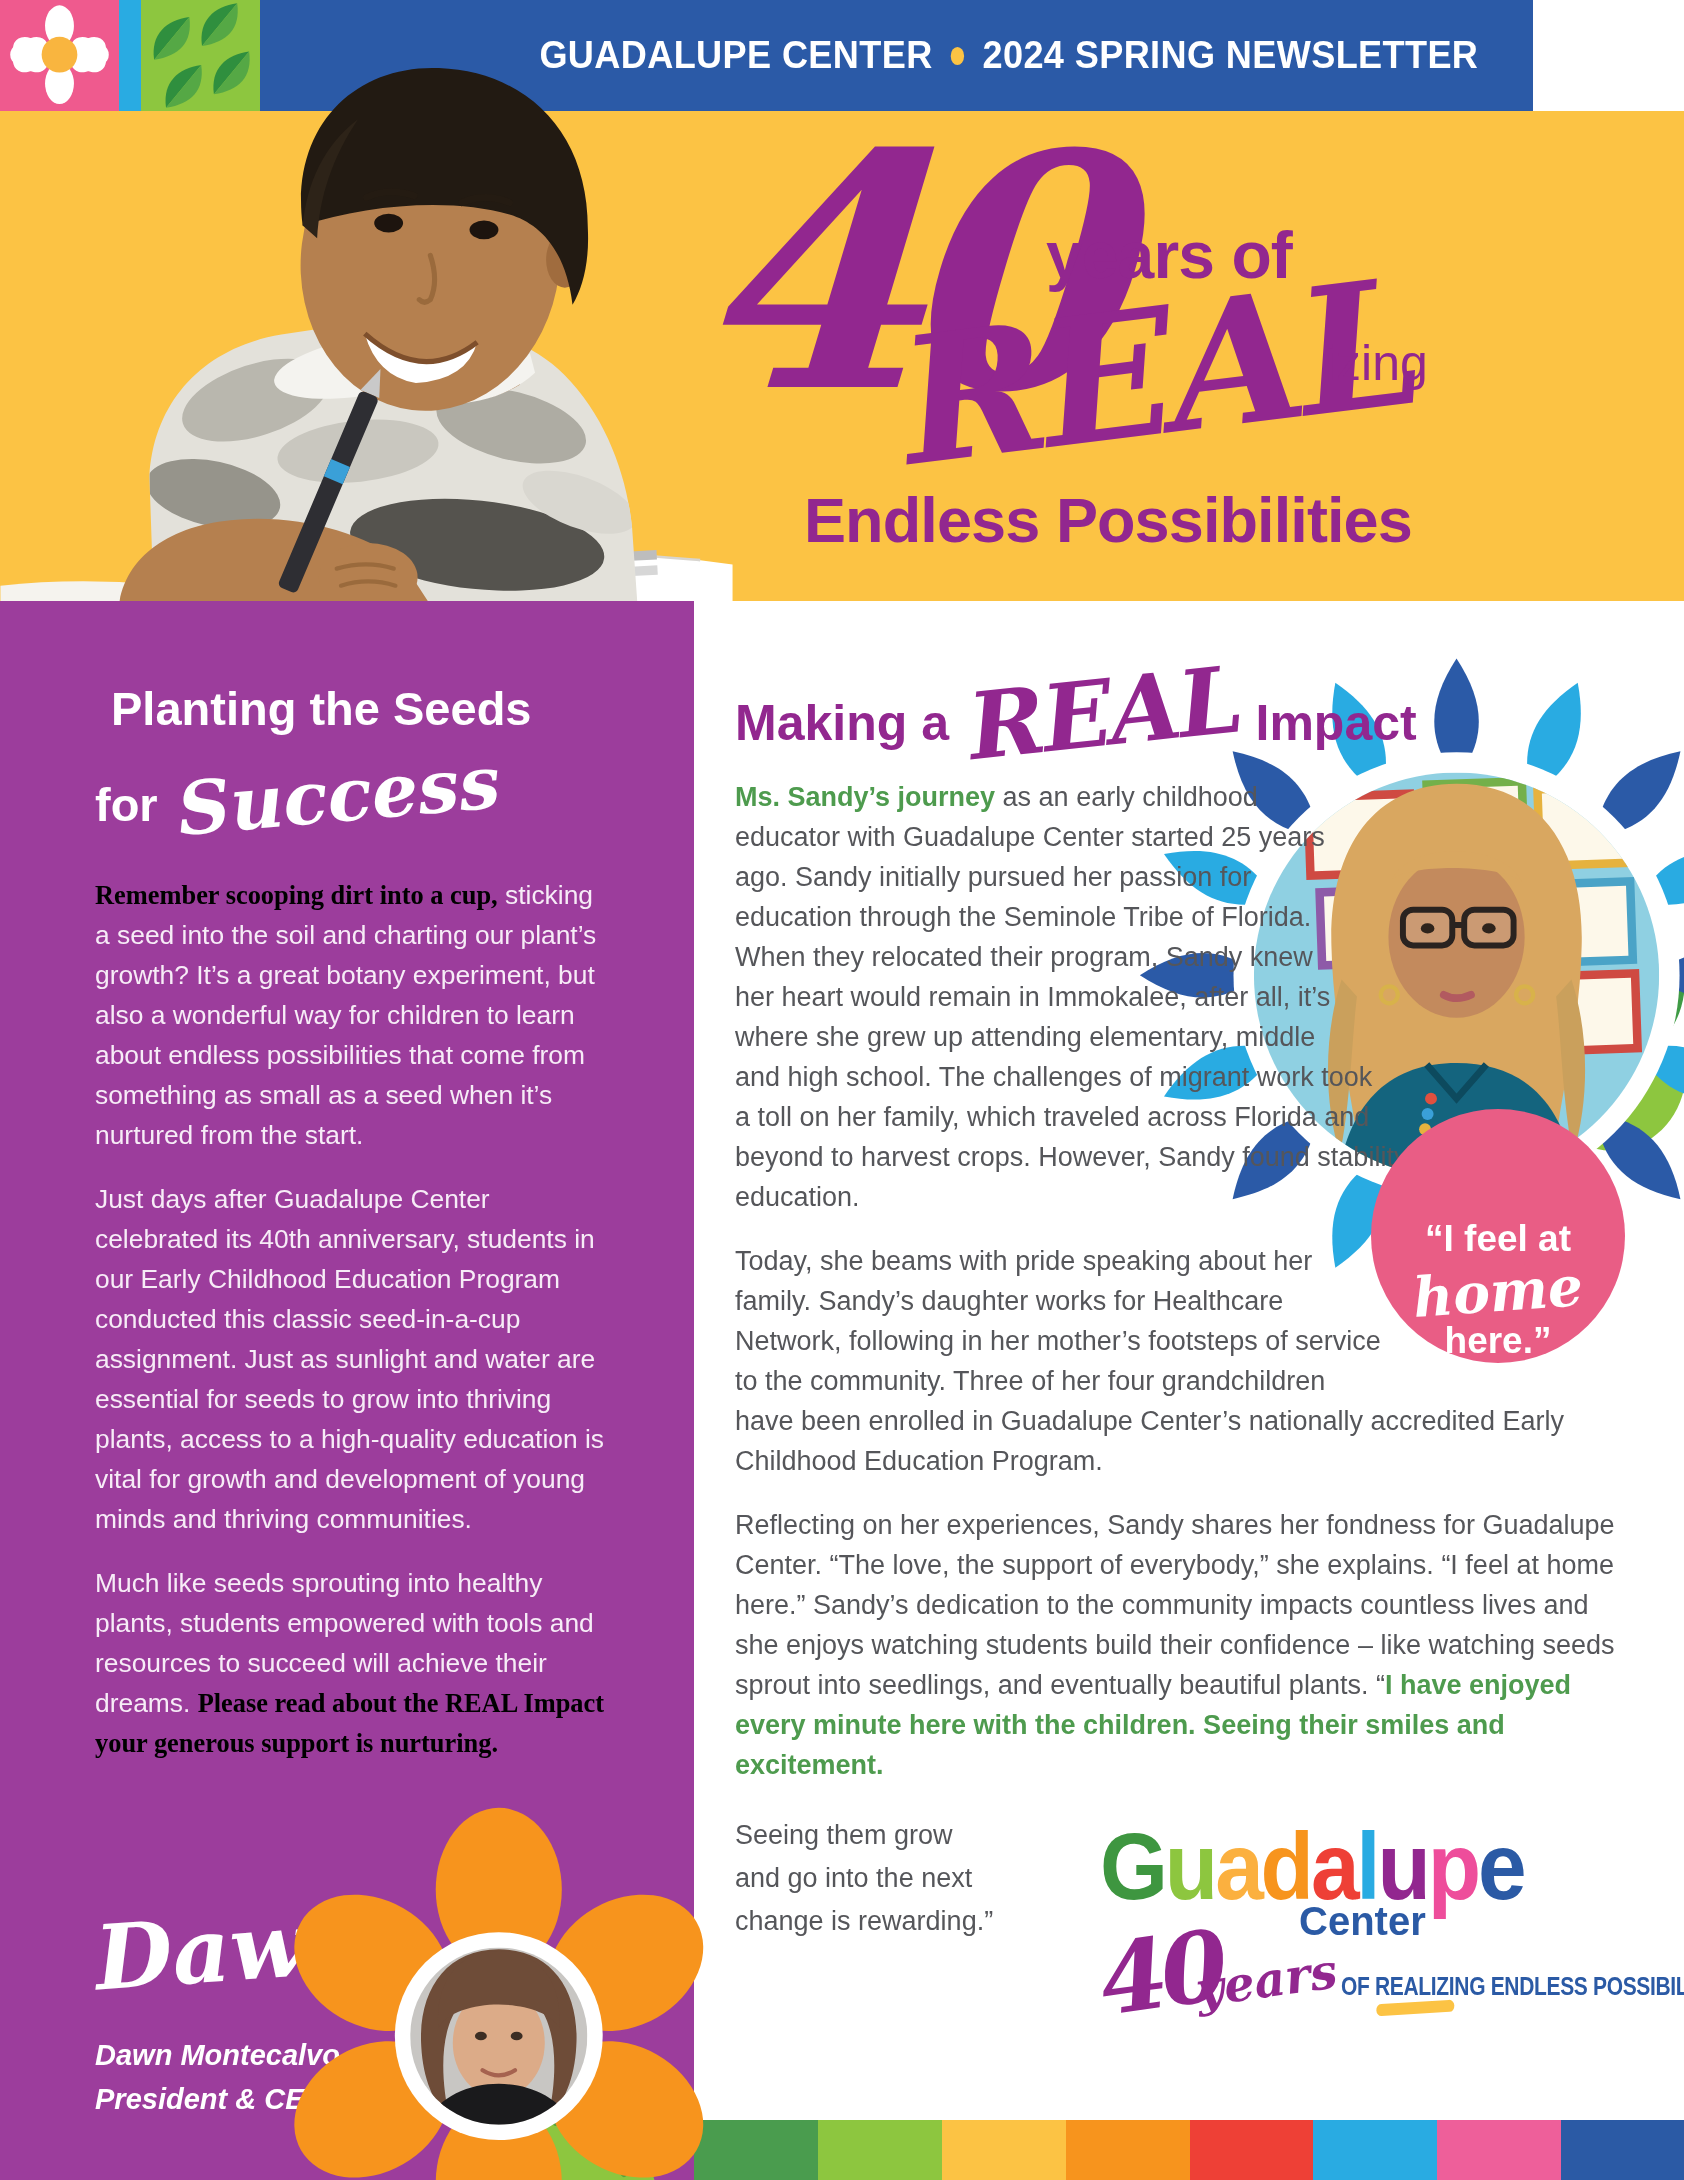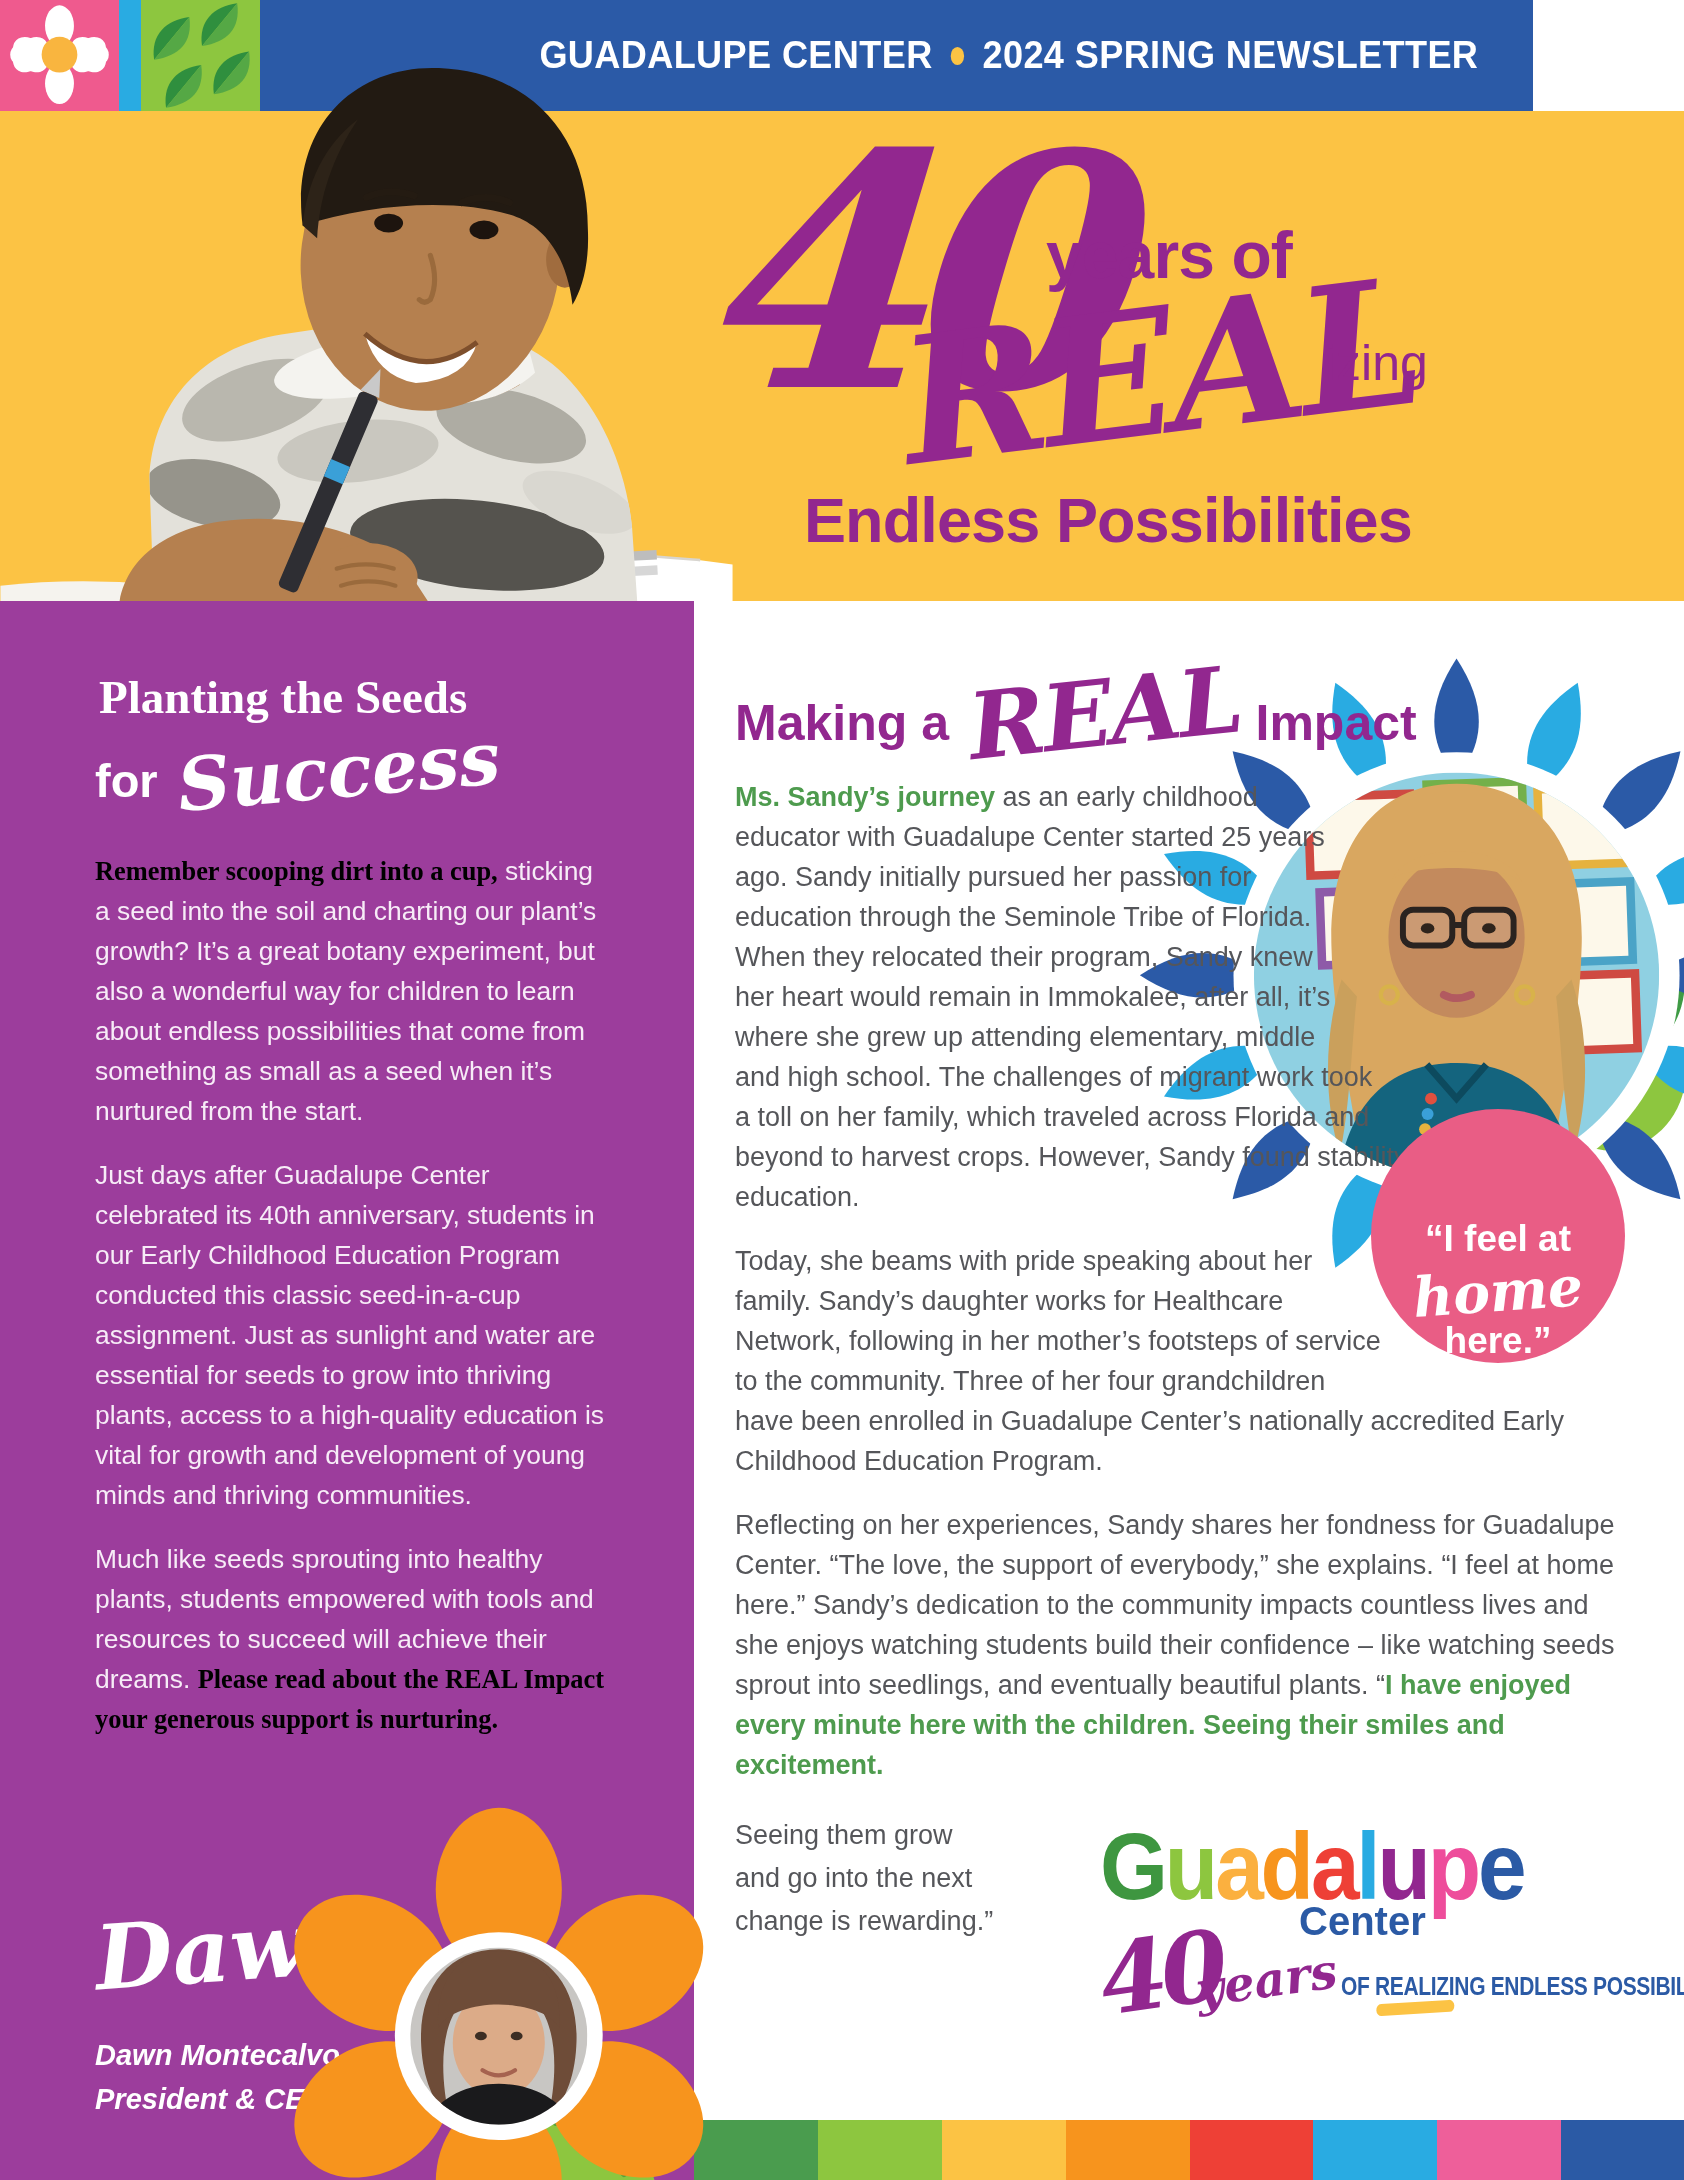--- a/index.html
+++ b/index.html
@@ -26,21 +26,21 @@
   .hero-real{left:901px;top:158px;font:700 italic 175px "DejaVu Serif",serif;letter-spacing:-5.1px;
              transform:rotate(-7deg);}
   .hero-izing{left:1325px;top:223px;font-size:50px;font-weight:400;}
   .hero-endless{left:804px;top:373px;font-size:63px;font-weight:800;letter-spacing:-0.9px;}
 
   #boy{position:absolute;left:0;top:0;z-index:2;}
 
   
   .purple-col{position:absolute;left:0;top:601px;width:694px;height:1580px;background:var(--purple-bg);z-index:3;}
   .pl-content{position:absolute;left:95px;top:66px;width:516px;color:#fff;}
-  .pl-h1{font-size:47px;font-weight:800;line-height:1.12;margin:4px;font-family:Liberation Serif, serif;}
+  .pl-h1{font-size:47px;font-weight:800;line-height:1.12;margin:16px;}
   .pl-h2{display:flex;align-items:baseline;margin:3.4px 0 37px;}
   .pl-for{font-size:47px;font-weight:800;}
   .pl-success{font:700 italic 73px "DejaVu Serif",serif;margin-left:19px;display:inline-block;
               transform:rotate(-5deg);}
   .lp{margin:0 0 24px;font-size:26.4px;line-height:40px;color:#f7ecf7;font-weight:500;}
   .lp .seg-b{font-weight:800;color:#000000;font-family:Liberation Serif, serif;}
   .sig-script{position:absolute;left:95px;top:1295px;font:700 italic 89px "DejaVu Serif",serif;color:#fff;
               transform:rotate(-4deg);}
   .sig-name{position:absolute;left:95px;top:1438px;font-size:29px;font-style:italic;font-weight:600;color:#fff;}
   .sig-title{position:absolute;left:95px;top:1482px;font-size:29px;font-style:italic;font-weight:600;color:#fff;}

